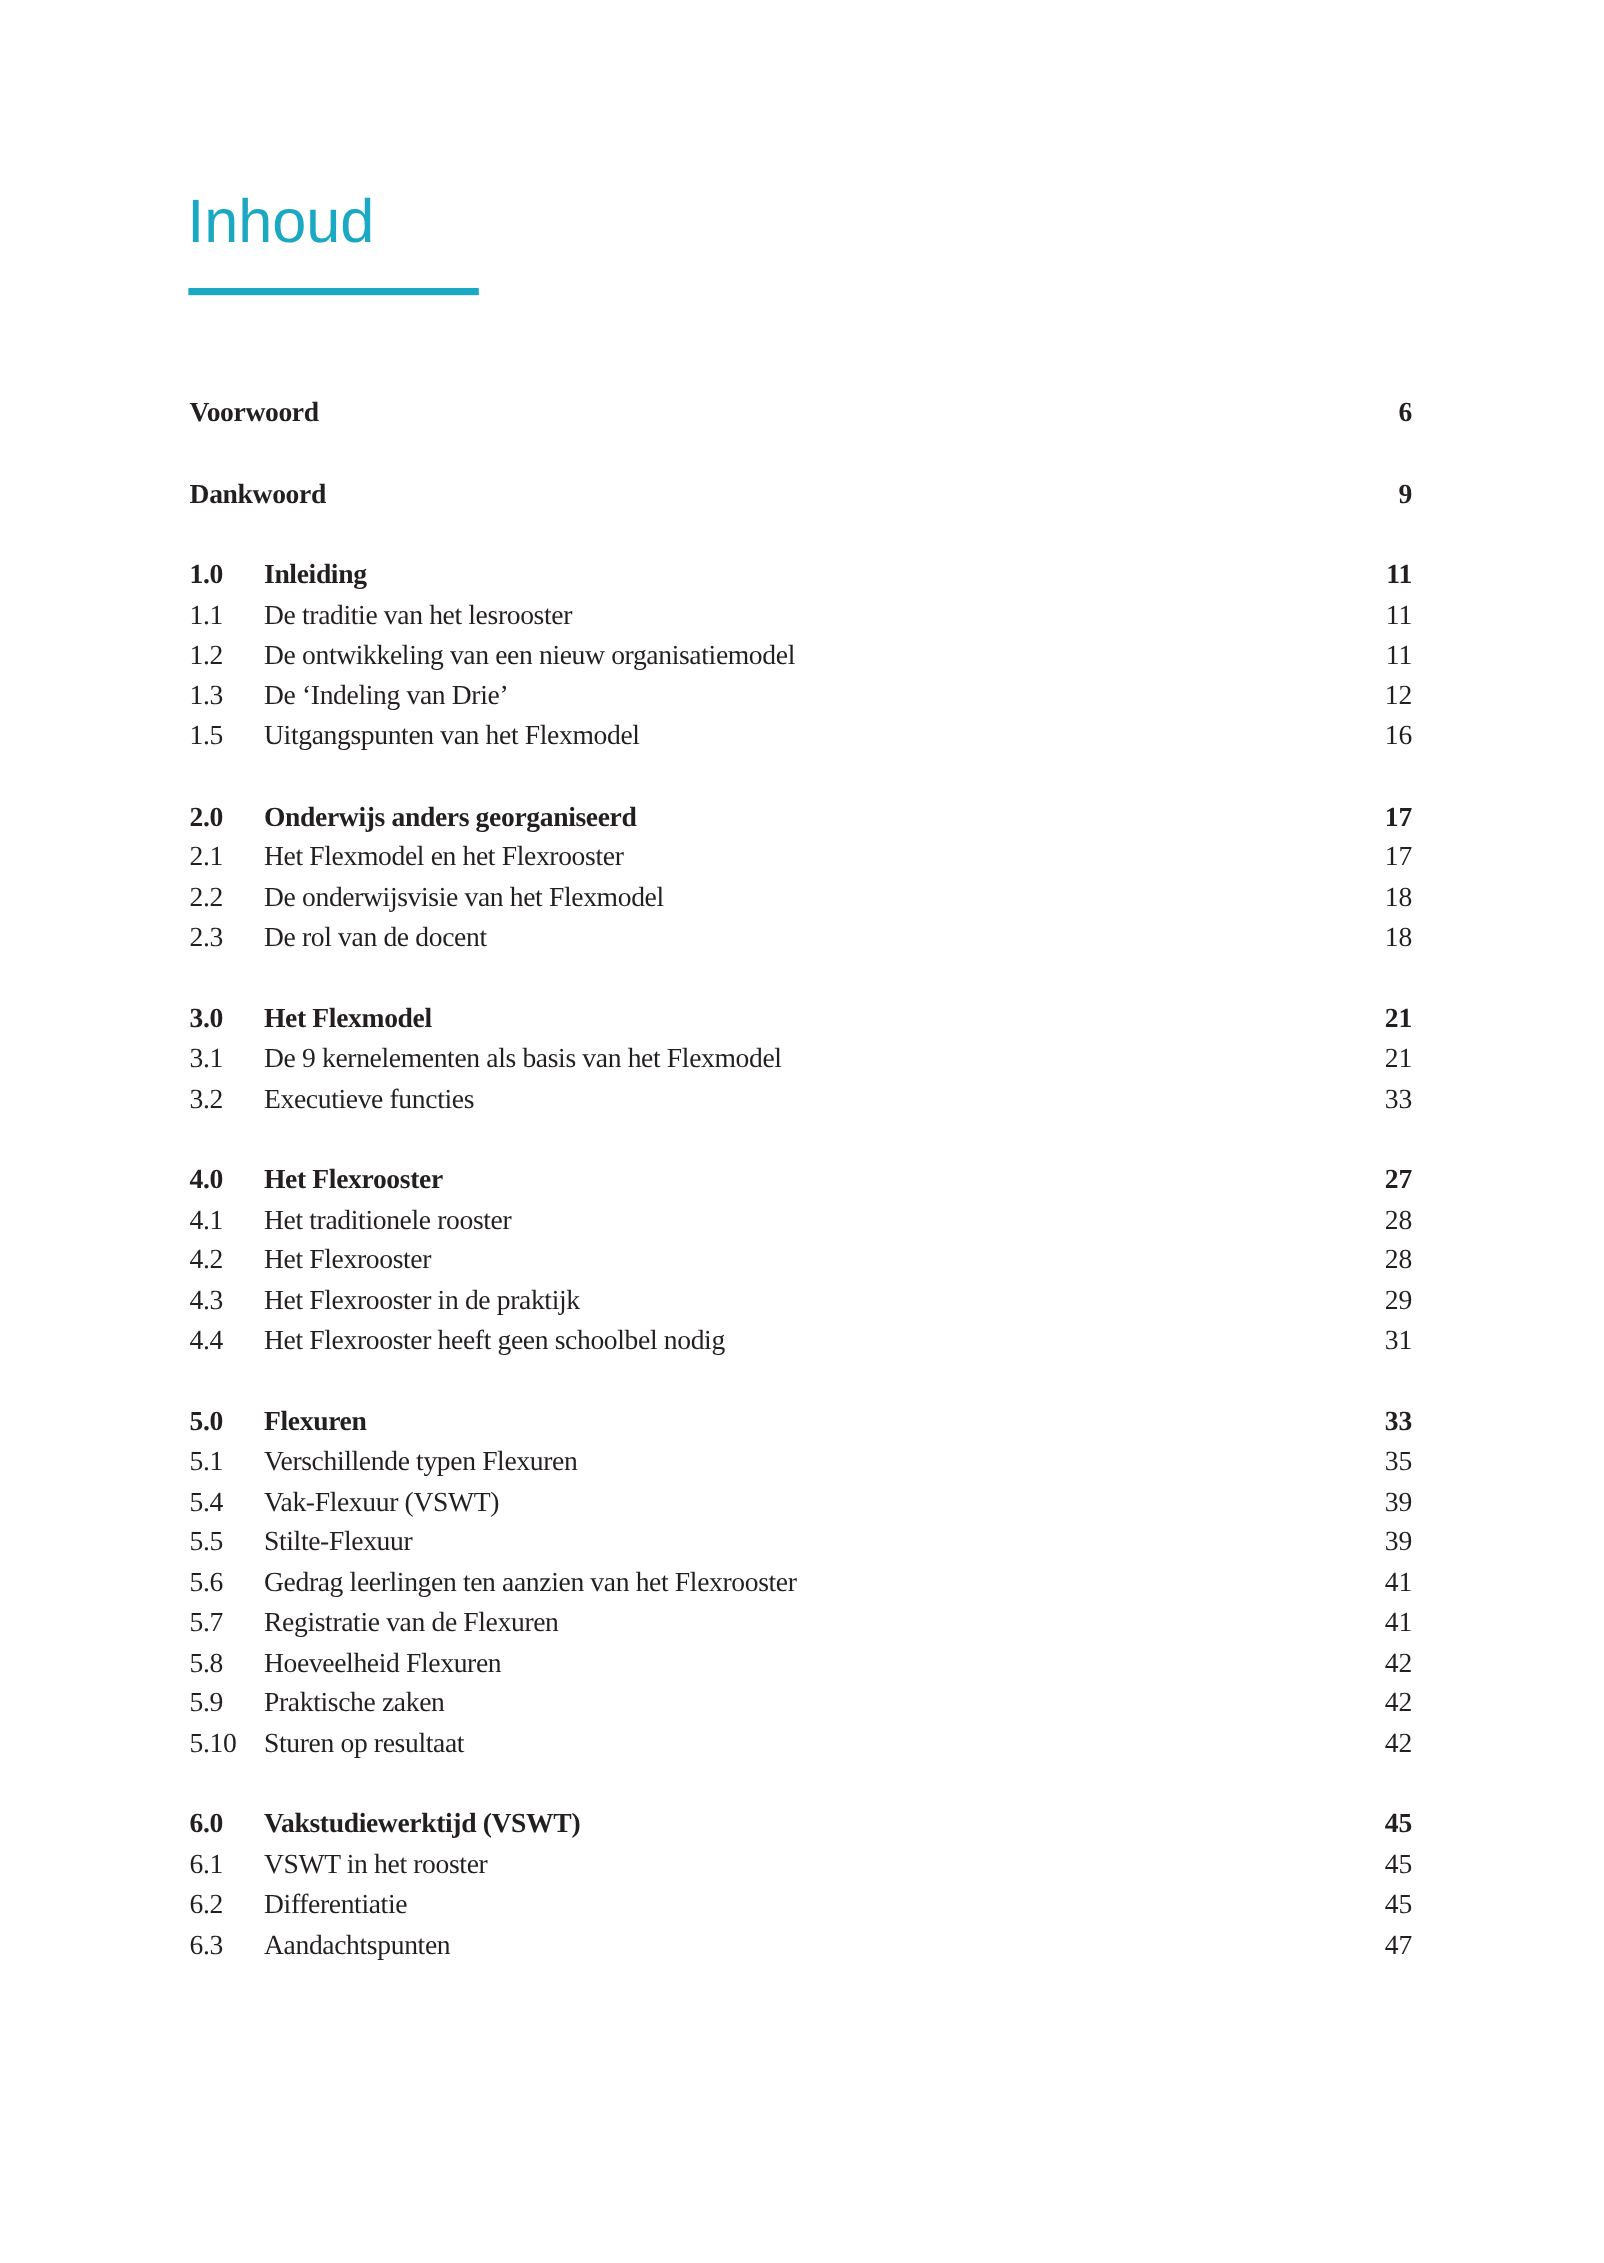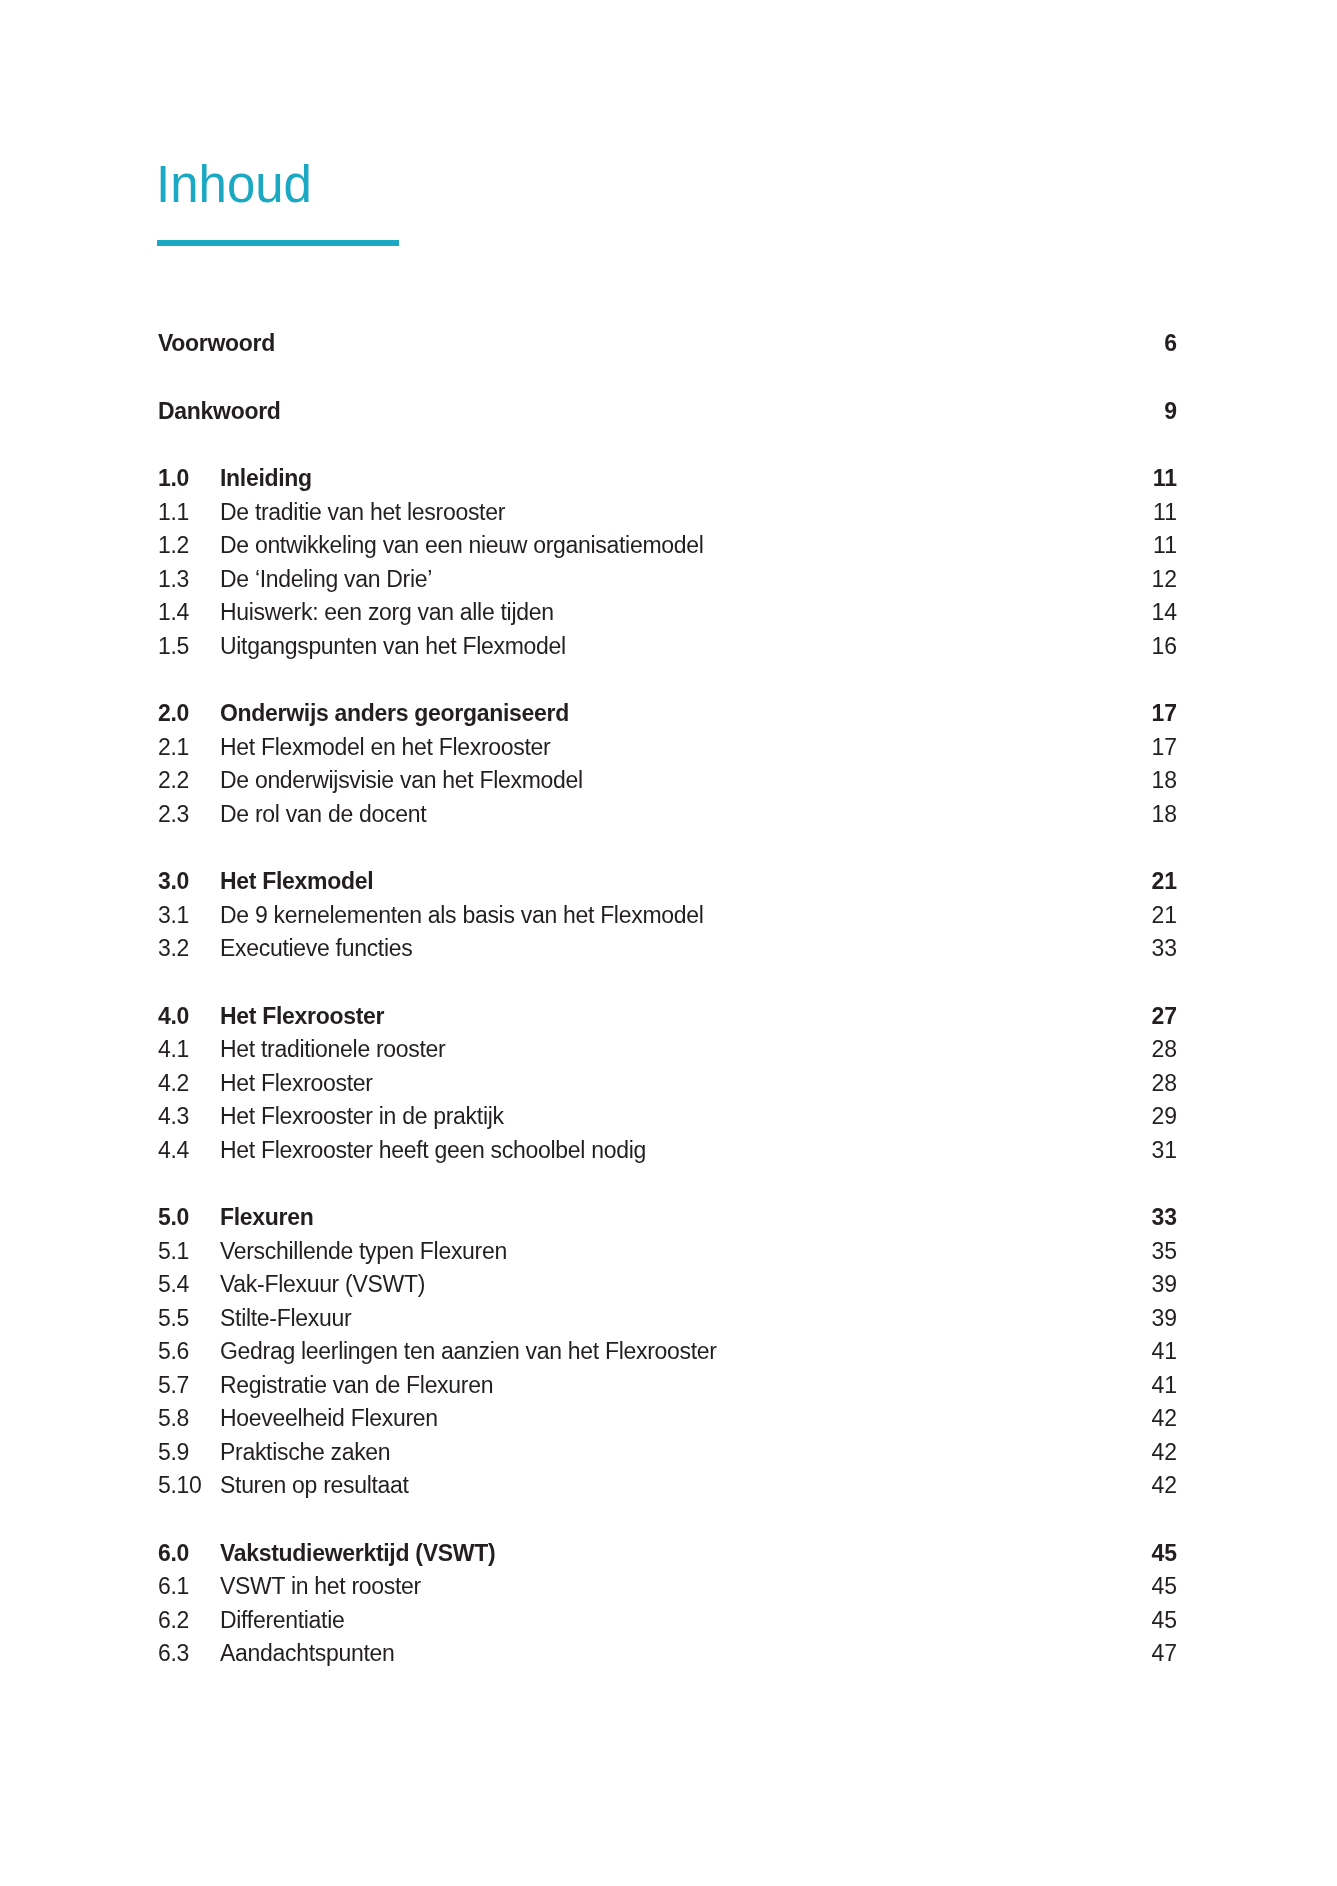--- a/index.html
+++ b/index.html
@@ -51,20 +51,21 @@
     font-size:23px;
     line-height:33.5px;
     letter-spacing:-0.3px;
   }
   .toc-group + .toc-group{
     margin-top:34px;
   }
   .toc-row{
     display:flex;
     align-items:baseline;
+    font-family:Liberation Serif, serif;
   }
   .toc-row .num{
     flex:none;
     width:62px;
   }
   .toc-row .label{
     flex:1 1 auto;
     min-width:0;
   }
   .toc-row .pagenum{
@@ -110,25 +111,20 @@
           <span class="num">1.2</span>
           <span class="label">De ontwikkeling van een nieuw organisatiemodel</span>
           <span class="pagenum">11</span>
         </div>
         <div class="toc-row">
           <span class="num">1.3</span>
           <span class="label">De ‘Indeling van Drie’</span>
           <span class="pagenum">12</span>
         </div>
         <div class="toc-row">
-          <span class="num">1.4</span>
-          <span class="label">Huiswerk: een zorg van alle tijden</span>
-          <span class="pagenum">14</span>
-        </div>
-        <div class="toc-row">
           <span class="num">1.5</span>
           <span class="label">Uitgangspunten van het Flexmodel</span>
           <span class="pagenum">16</span>
         </div>
       </div>
       <div class="toc-group">
         <div class="toc-row bold">
           <span class="num">2.0</span>
           <span class="label">Onderwijs anders georganiseerd</span>
           <span class="pagenum">17</span>

